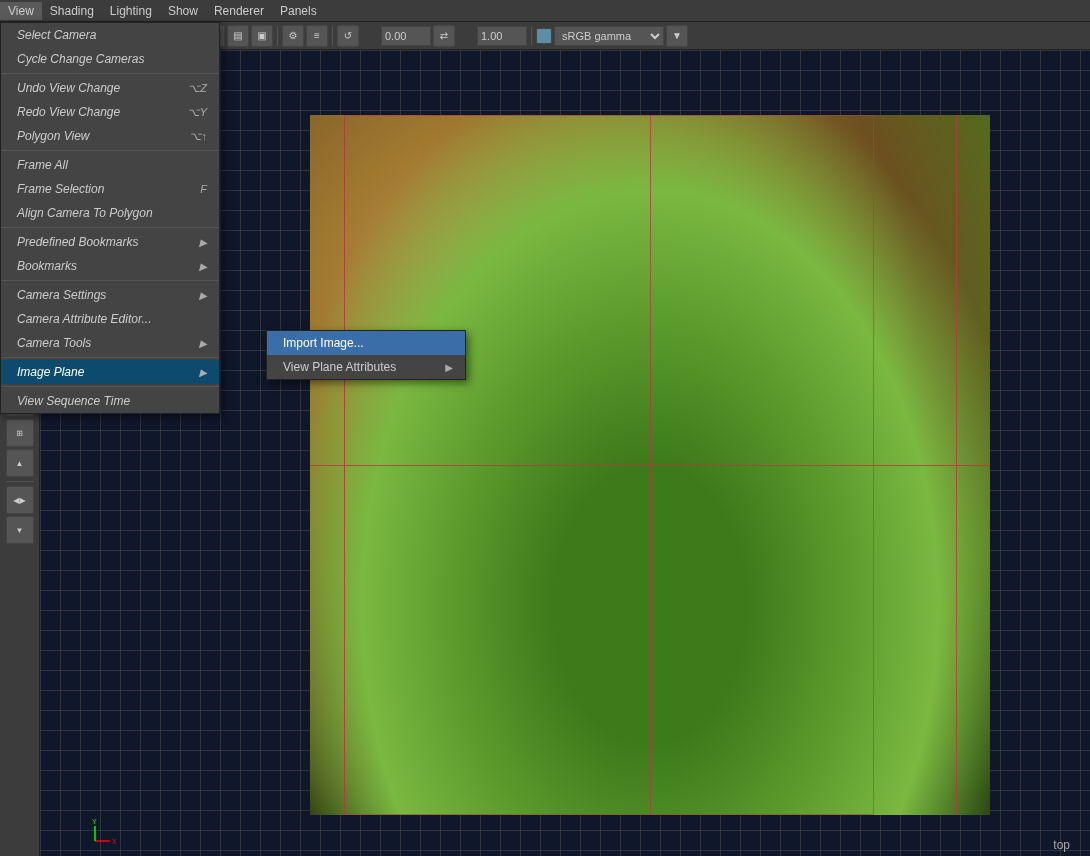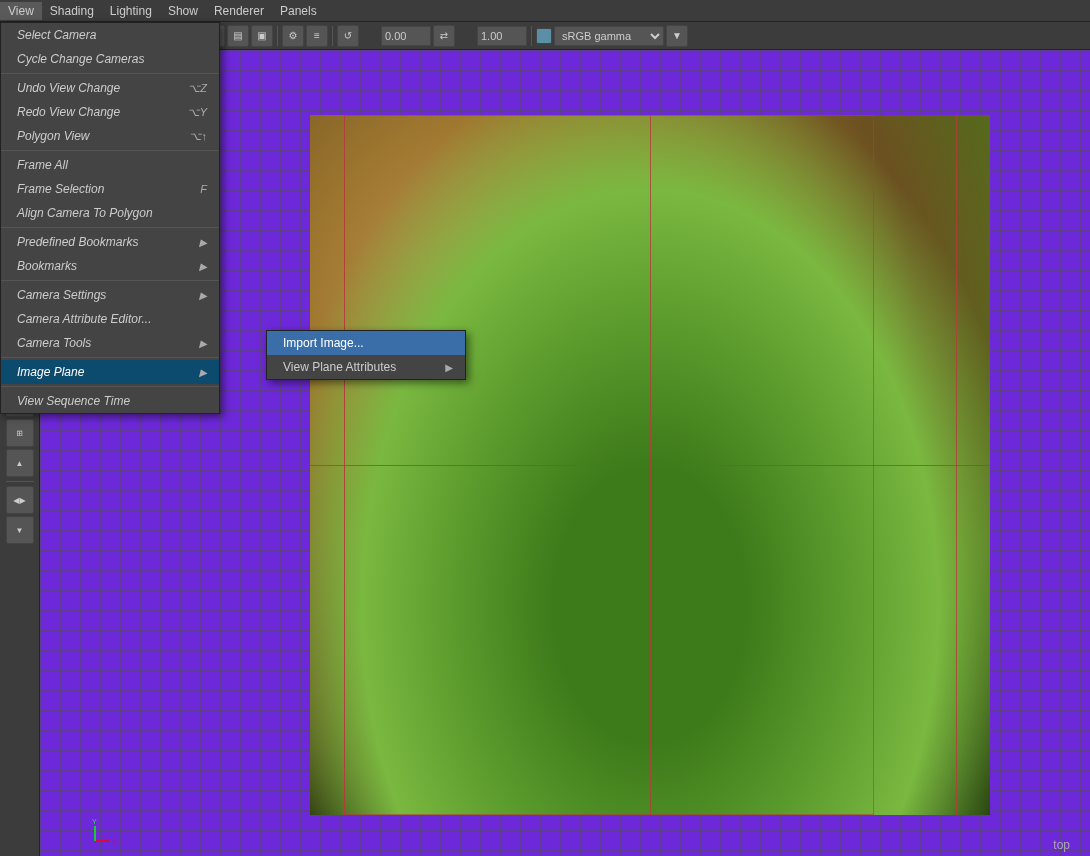--- a/index.html
+++ b/index.html
@@ -112,21 +112,21 @@
     .sidebar-separator {
       width: 28px; height: 1px;
       background: #555;
       margin: 2px 0;
     }
 
     
     .viewport {
       position: absolute;
       top: 50px; left: 40px; right: 0; bottom: 0;
-      background: #6d28d9;
+      background: #0f172a;
       overflow: hidden;
     }
 
     
     .viewport-grid {
       position: absolute;
       top: 0; left: 0; right: 0; bottom: 0;
       background-image:
         linear-gradient(rgba(80,80,80,0.5) 1px, transparent 1px),
         linear-gradient(90deg, rgba(80,80,80,0.5) 1px, transparent 1px);

